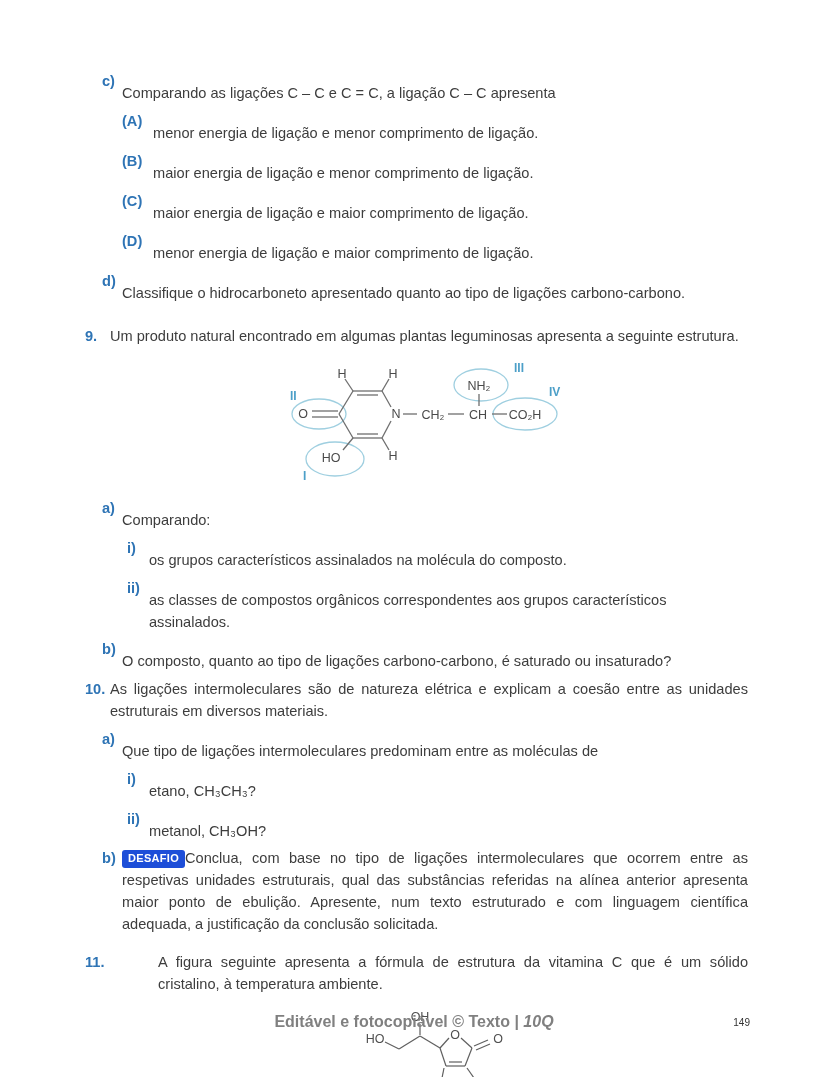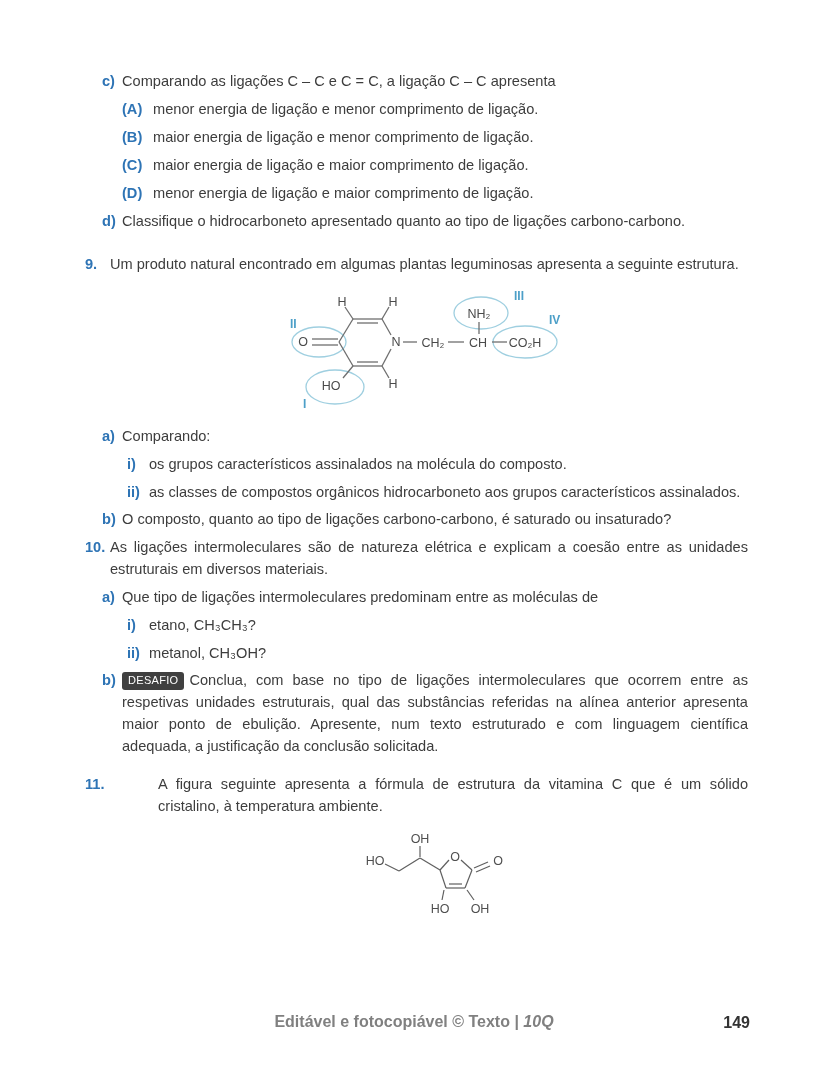--- a/index.html
+++ b/index.html
@@ -14,40 +14,40 @@
   .row { display:flex; align-items:flex-start; }
   .lbl { flex:0 0 auto; }
   .qnum { width:25px; }
   .sub { margin-left:17px; }
   .sub .lbl { width:20px; }
   .opt { margin-left:37px; margin-top:6px; }
   .opt .lbl { width:31px; }
   .subsub { margin-left:42px; margin-top:6px; }
   .subsub .lbl { width:22px; }
   .stem { flex:1 1 auto; text-align:justify; }
-  .plain { flex:1 1 auto; }
+  .plain { flex:1 1 auto;margin-top:12px; }
   .badge {
-    display:inline-block; background:#404040; color:#fff; font-weight:normal;
+    display:inline-block; background:#1d4ed8; color:#fff; font-weight:bold;
     font-size:11px; line-height:15px; padding:1px 6px 2px 6px; border-radius:3px;
-    vertical-align:1px; margin-right:5px; letter-spacing:0.3px;
+    vertical-align:1px; letter-spacing:0.3px;
   }
   .q { margin-top:0; }
   svg .atom { fill:#4a4a4a; font-family:"Liberation Sans", sans-serif; font-size:12.5px; }
   svg .bond { stroke:#6e6e6e; stroke-width:1.3; fill:none; }
   svg .ell  { stroke:#9fcfe0; stroke-width:1.3; fill:none; }
   svg .rlabel { fill:#4C9FC8; font-weight:bold; font-size:12px; font-family:"Liberation Sans", sans-serif; }
   svg.vitc .bond { stroke:#5f5f5f; stroke-width:1.2; }
   svg.vitc .atom { fill:#4f4f4f; font-size:12.5px; }
   .footer-center {
     position:absolute; left:0; right:0; top:1014px; text-align:center;
     font-size:16px; font-weight:bold; color:#808080; line-height:16px;
   }
   .footer-center .ital { font-style:italic; }
   .pagenum {
-    position:absolute; right:78px; top:1012px; font-size:16px; font-weight:bold; color:#333;
+    position:absolute; right:78px; top:1012px; font-size:10px; font-weight:normal; color:#333;
   }
 </style>
 </head>
 <body>
 
 <div class="page">
   <div class="content">
 
     <div class="row sub q">
       <span class="lbl blue">c)</span>
@@ -128,21 +128,21 @@
     <div class="row sub" style="margin-top:12px;">
       <span class="lbl blue">a)</span>
       <span class="plain">Comparando:</span>
     </div>
     <div class="row subsub">
       <span class="lbl blue">i)</span>
       <span class="plain">os grupos característicos assinalados na molécula do composto.</span>
     </div>
     <div class="row subsub">
       <span class="lbl blue">ii)</span>
-      <span class="plain">as classes de compostos orgânicos hidrocarboneto aos grupos característicos assinalados.</span>
+      <span class="plain">as classes de compostos orgânicos correspondentes aos grupos característicos assinalados.</span>
     </div>
     <div class="row sub" style="margin-top:5px;">
       <span class="lbl blue">b)</span>
       <span class="plain">O composto, quanto ao tipo de ligações carbono-carbono, é saturado ou insaturado?</span>
     </div>
 
     <div class="row" style="margin-top:6px;">
       <span class="lbl qnum blue">10.</span>
       <span class="stem">As ligações intermoleculares são de natureza elétrica e explicam a coesão entre as unidades estruturais em diversos materiais.</span>
     </div>

